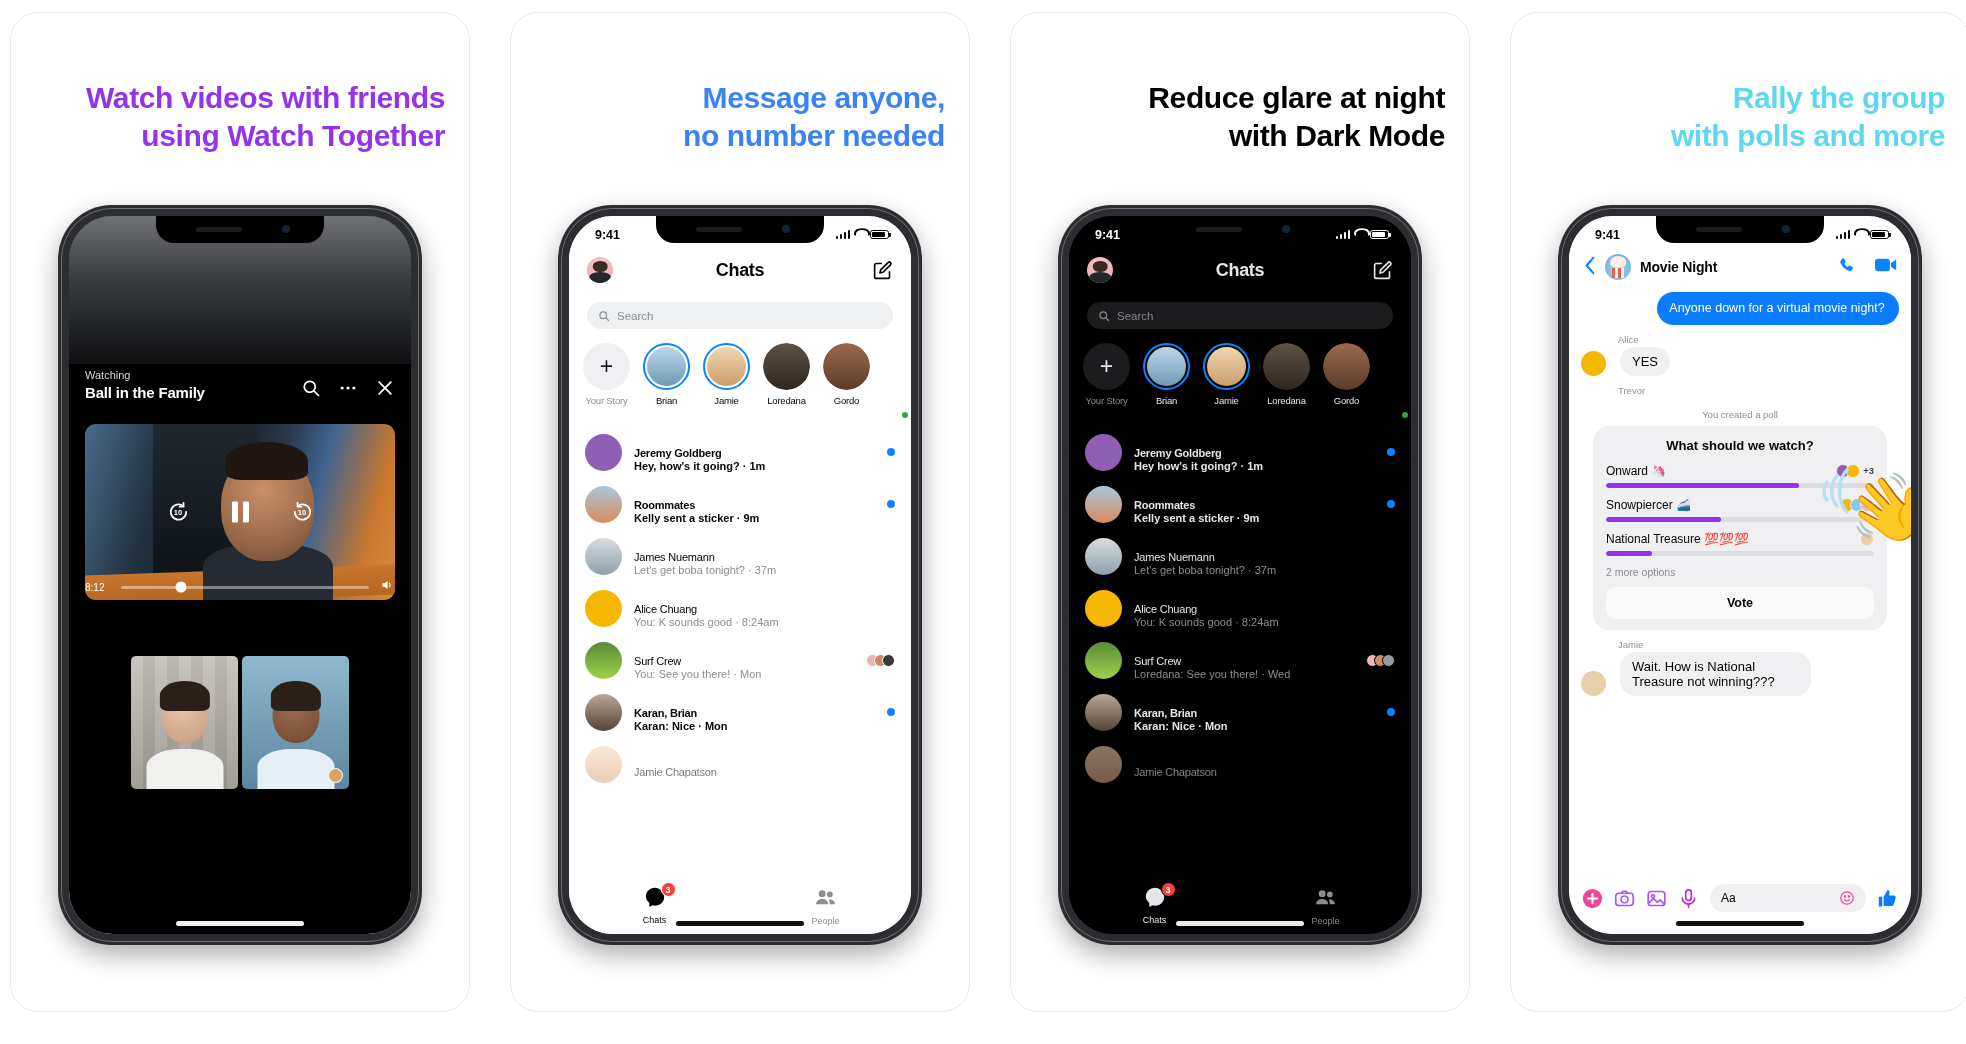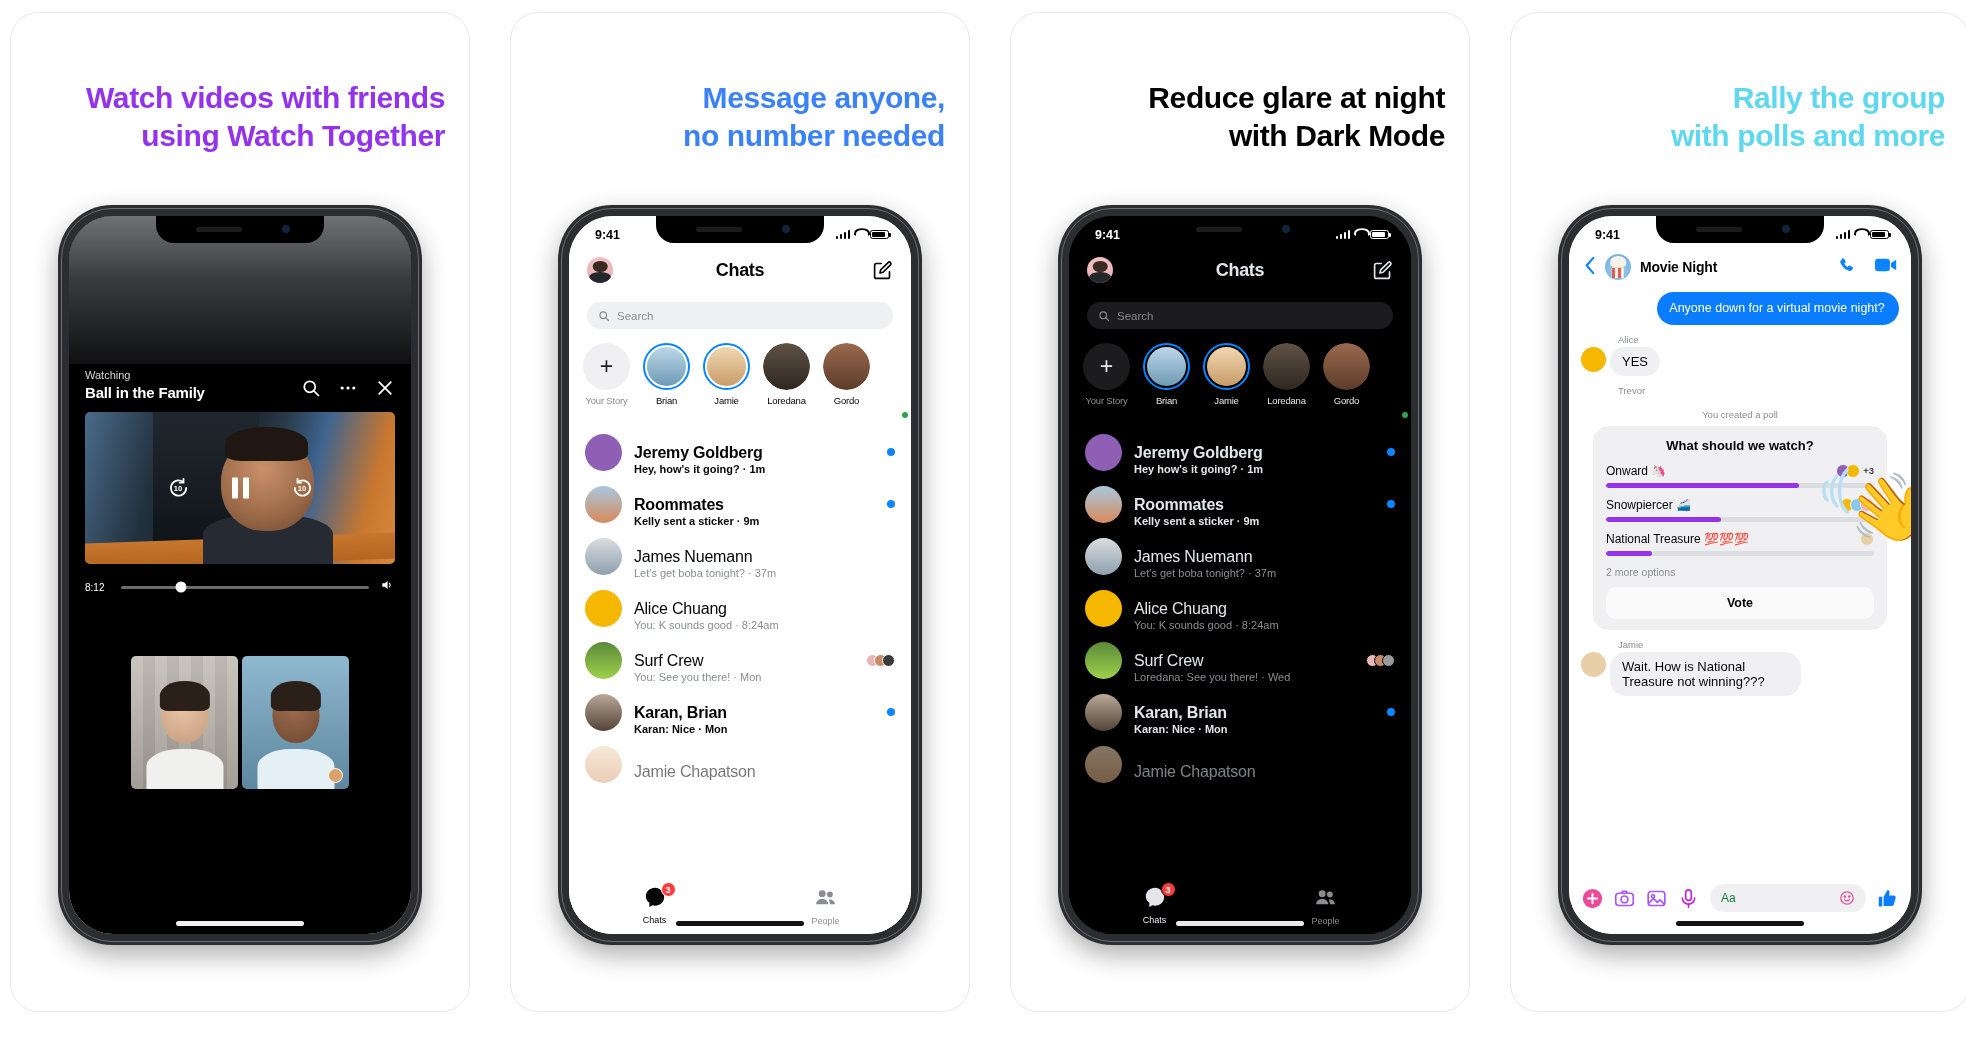--- a/index.html
+++ b/index.html
@@ -100,22 +100,22 @@
   .wt-top-grad {
     position:absolute; top:0; left:0; right:0; height:148px;
     background: linear-gradient(#6f7175 0%, #3a3c40 42%, #101012 100%);
   }
   .wt-bar { position:absolute; top:152px; left:0; right:0; padding:0 16px;
     display:flex; align-items:flex-end; justify-content:space-between; }
   .wt-label { font-size:11px; color:#d8d8da; line-height:1.45; }
   .wt-title { font-size:15px; font-weight:bold; letter-spacing:-.2px; }
   .wt-actions { display:flex; align-items:center; gap:17px; padding-bottom:3px; }
   .ic { width:20px; height:20px; display:block; }
-  .wt-video { position:absolute; top:196px; left:16px; right:16px; height:152px;
-    border-radius:5px; overflow:hidden;
+  .wt-video { position:absolute; top:208px; left:16px; right:16px; height:176px;
+    border-radius:11px; overflow:hidden;
     background: linear-gradient(105deg,#4a6b8a 0%,#22313e 24%,#16202a 44%,#2a3a4a 58%,#3e6490 70%,#c9772f 88%,#d58a3d 100%); }
   .wt-video .car-dark { position:absolute; left:22%; top:0; width:34%; height:100%;
     background: linear-gradient(#20282f,#0d1116); }
   .wt-video .face { position:absolute; left:44%; top:16%; width:30%; height:62%;
     background: radial-gradient(circle at 45% 35%, #c9906a 0%, #9c6a48 58%, #6b4630 100%);
     border-radius: 48% 48% 46% 46%; }
   .wt-video .hair { position:absolute; left:45%; top:10%; width:27%; height:22%;
     background:#211712; border-radius:50% 50% 20% 20%; }
   .wt-video .hoodie { position:absolute; left:38%; bottom:0; width:42%; height:32%;
     background:#252a33; border-radius:40% 40% 0 0; }
@@ -190,21 +190,21 @@
   .light .story.add .nm, .dark .story.add .nm { color:#8a8d91; }
   .story .dot-on { position:absolute; right:1px; bottom:1px; width:10px; height:10px;
     border-radius:50%; background:#31a24c; border:2px solid #fff; z-index:5; }
   .dark .story .dot-on { border-color:#000; }
 
   .chatlist { position:absolute; top:210px; left:0; right:0; bottom:0; overflow:hidden; }
   .crow { display:flex; align-items:center; gap:12px; padding:8px 16px; height:52px; }
   .crow .av { width:37px; height:37px; border-radius:50%; flex:0 0 37px; position:relative;
     overflow:hidden; }
   .crow .txt { flex:1; min-width:0; }
-  .crow .nm { font-size:16px; letter-spacing:-.2px; white-space:nowrap;
+  .crow .nm { font-size:11px; letter-spacing:-.2px; white-space:nowrap;
     overflow:hidden; text-overflow:ellipsis;margin-top:15px; }
   .crow .pr { font-size:11px; margin-top:1.5px; white-space:nowrap;
     overflow:hidden; text-overflow:ellipsis; }
   .crow.unread .nm { font-weight:bold; }
   .crow.unread .pr { font-weight:bold; }
   .light .crow.unread .pr { color:#050505; }
   .dark  .crow.unread .pr { color:#e4e6eb; }
   .light .crow.read .pr { color:#8a8d91; }
   .dark  .crow.read .pr { color:#8a8d91; }
   .light .crow.read .nm { color:#050505; font-weight:normal; }
@@ -243,21 +243,21 @@
   .th-av .box { position:absolute; left:50%; transform:translateX(-50%); bottom:6%;
     width:48%; height:42%; background:
       repeating-linear-gradient(90deg,#e45b4f 0 3px,#f7f3ec 3px 6px); }
   .th-name { font-size:14px; font-weight:bold; flex:1; letter-spacing:-.2px; }
   .th-icon { color:#0a84ff; }
   .msgs { position:absolute; top:76px; left:0; right:0; bottom:60px; padding:0 12px;
     overflow:hidden; }
   .bub-out { margin-left:auto; max-width:76%; background:#0a7cff; color:#fff;
     border-radius:17px; padding:8px 12px; font-size:12.5px; line-height:1.32; }
   .sender { font-size:9.5px; color:#8a8d91; margin:9px 0 2px 37px; }
-  .inrow { display:flex; align-items:flex-start; gap:4px; }
+  .inrow { display:flex; align-items:flex-end; gap:14px; }
   .inrow .av { width:25px; height:25px; border-radius:50%; flex:0 0 25px; overflow:hidden;
     position:relative; }
   .bub-in { background:#f0f0f2; color:#050505; border-radius:16px;
     padding:7px 12px; font-size:13px; }
   .sys { text-align:center; font-size:9.5px; color:#8a8d91; margin:13px 0 6px; }
   .poll { background:#f0f0f2; border-radius:16px; padding:12px 13px 11px; margin:0 12px; }
   .poll-q { text-align:center; font-size:13px; font-weight:bold; margin-bottom:11px; }
   .opt { margin-bottom:10px; }
   .opt-top { display:flex; align-items:center; justify-content:space-between; gap:6px; }
   .opt-lbl { font-size:12px; white-space:nowrap; overflow:hidden; text-overflow:ellipsis; }
@@ -268,21 +268,21 @@
   .bar { height:5px; background:#dcdde0; border-radius:3px; margin-top:5px; position:relative;
     overflow:hidden; }
   .bar span { display:block; height:100%; background:#9333ea; border-radius:3px; }
   .more-opts { font-size:10.5px; color:#8a8d91; margin:8px 0 9px; }
   .votebtn { background:#fafafa; border-radius:10px; text-align:center;
     padding:9px 0; font-size:12.5px; font-weight:bold; }
   .composer { position:absolute; left:0; right:0; bottom:14px; height:44px;
     display:flex; align-items:center; gap:11px; padding:0 13px; }
   .cbtn { width:21px; height:21px; flex:0 0 21px; }
   .inputpill { flex:1; height:28px; background:#f0f0f2; border-radius:15px;
-    display:flex; align-items:center; padding:14px 11px; font-size:12px; color:#15803d;
+    display:flex; align-items:center; padding:14px 11px; font-size:12px; color:#000000;
     justify-content:space-between; }
   .hand { position:absolute; right:-18px; top:255px; font-size:66px; z-index:60;
     transform: rotate(-12deg); }
   .hand-lines { position:absolute; right:58px; top:248px; z-index:59; color:#b8dff5; }
 </style>
 </head>
 <body>
 
 <div class="gallery">
 

